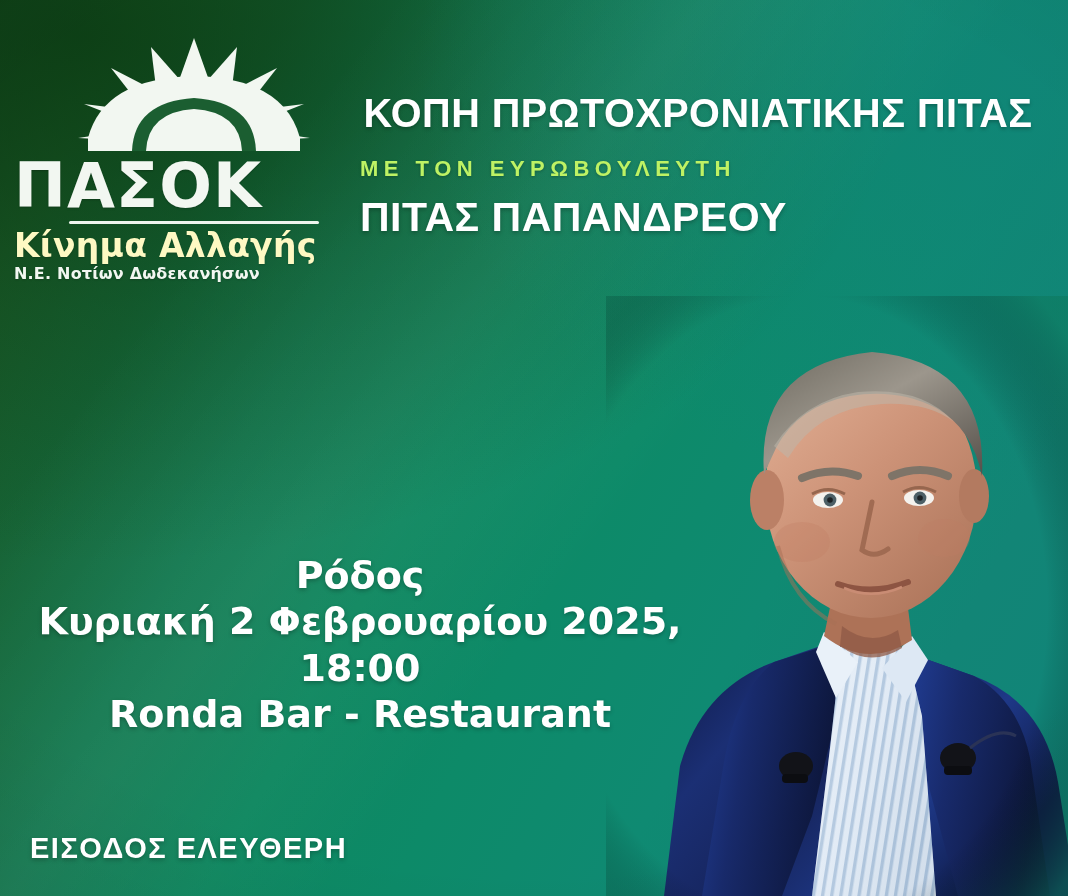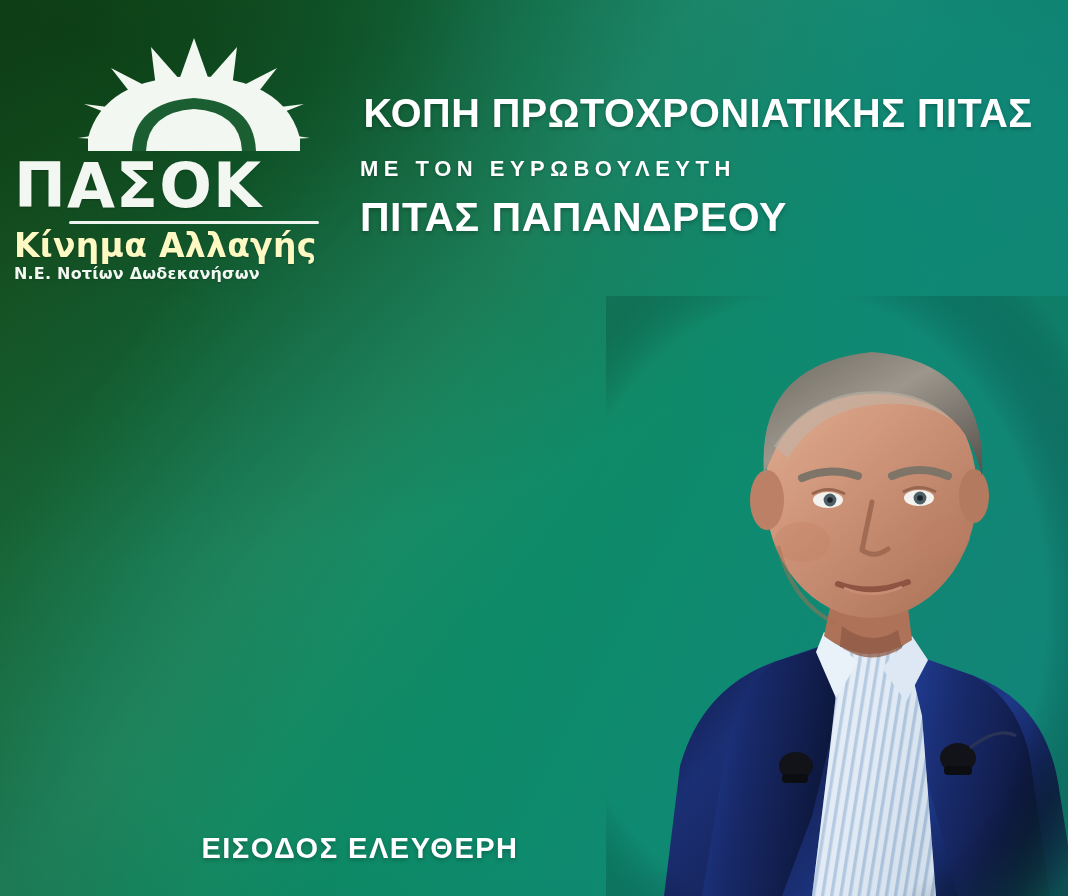--- a/index.html
+++ b/index.html
@@ -100,21 +100,21 @@
     color:#ffffff;
     text-shadow:0 2px 4px rgba(0,0,0,0.26);
     transform:scaleX(0.99);
   }
   .h-with{
     margin-top:22px;
     font-family:"Liberation Sans","DejaVu Sans",sans-serif;
     font-weight:700;
     font-size:22px;
     letter-spacing:5.5px;
-    color:#ffffff;
+    color:#bef264;
     text-shadow:0 1px 3px rgba(0,0,0,0.24);
   }
   .h-name{
     margin-top:12px;
     font-family:"Liberation Sans","DejaVu Sans",sans-serif;
     font-weight:700;
     font-size:41px;
     letter-spacing:0.5px;
     color:#ffffff;
     text-shadow:0 2px 4px rgba(0,0,0,0.26);
@@ -128,21 +128,21 @@
     font-weight:700;
     font-size:38px;
     line-height:1.22;
     color:#ffffff;
     text-shadow:0 2px 4px rgba(0,0,0,0.25);
   }
   .details .line{display:block;}
 
   .entry{
     position:absolute;left:30px;top:832px;width:660px;
-    text-align:center;
+    text-align:left;
     font-family:"Liberation Sans","DejaVu Sans",sans-serif;
     font-weight:700;
     font-size:29px;
     letter-spacing:1.5px;
     color:#ffffff;
     text-shadow:0 2px 4px rgba(0,0,0,0.25);
   }
 
   
   .portrait{
@@ -286,16 +286,22 @@
     <div class="logo-sub1">Κίνημα Αλλαγής</div>
     <div class="logo-sub2">Ν.Ε. Νοτίων Δωδεκανήσων</div>
   </div>
 
   <div class="headline-block">
     <div class="h-title">ΚΟΠΗ ΠΡΩΤΟΧΡΟΝΙΑΤΙΚΗΣ ΠΙΤΑΣ</div>
     <div class="h-with">ΜΕ ΤΟΝ ΕΥΡΩΒΟΥΛΕΥΤΗ</div>
     <div class="h-name">ΠΙΤΑΣ ΠΑΠΑΝΔΡΕΟΥ</div>
   </div>
 
+  <div class="details">
+    <span class="line">Ρόδος</span>
+    <span class="line">Κυριακή 2 Φεβρουαρίου 2025,</span>
+    <span class="line">18:00</span>
+    <span class="line">Ronda Bar - Restaurant</span>
+  </div>
 
   <div class="entry">ΕΙΣΟΔΟΣ ΕΛΕΥΘΕΡΗ</div>
 
 </div>
 
 </body></html>

